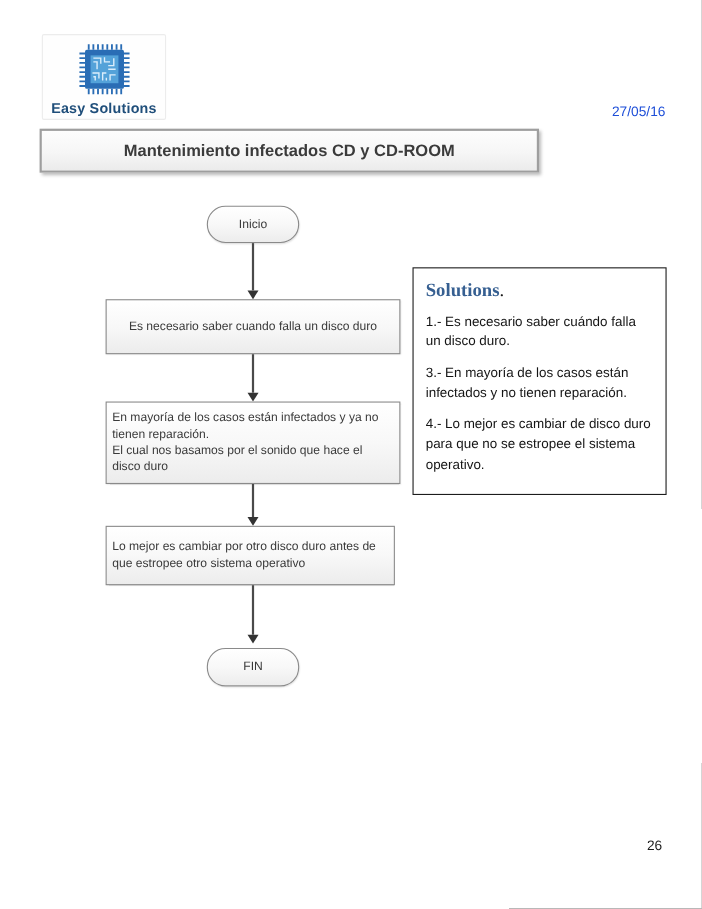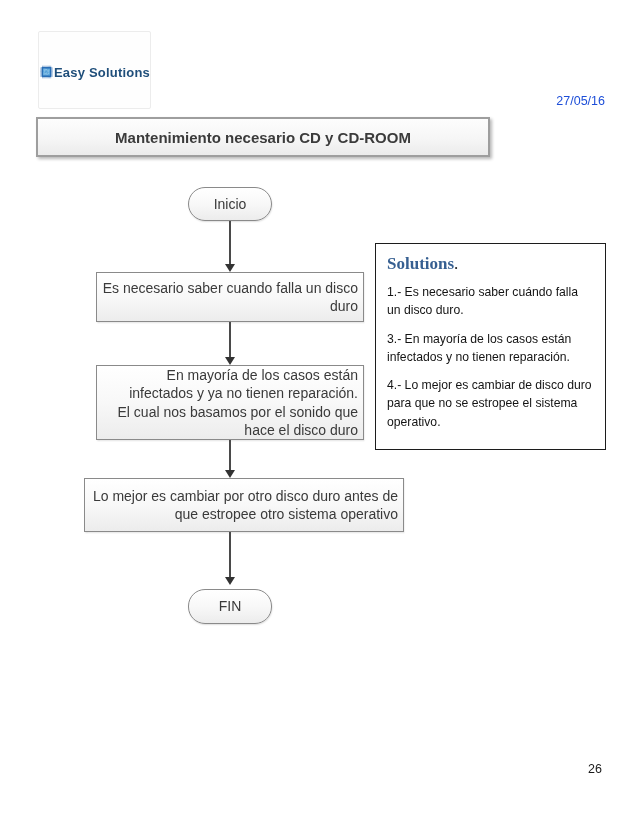--- a/index.html
+++ b/index.html
@@ -16,21 +16,21 @@
 
   
   .logo-block {
     position: absolute;
     left: 38px; top: 31px;
     width: 113px; height: 78px;
     border: 1px solid #ececec;
     border-radius: 2px;
     background: #fefefe;
     display: flex;
-    flex-direction: row;
+    flex-direction: column;
     align-items: center;
     justify-content: flex-start;
     padding-top: 4px;
   }
   .chip-icon { width: 54px; height: 54px; display: block; }
   .logo-label {
     margin-top: 1px;
     font-size: 13px;
     font-weight: bold;
     color: #1f4e7a;
@@ -63,23 +63,23 @@
   
   .flow-node {
     position: absolute;
     border: 1.4px solid #8a8a8a;
     background: linear-gradient(180deg, #ffffff 0%, #f8f8f8 50%, #ececec 100%);
     box-shadow: 0.5px 1px 1.5px rgba(0,0,0,0.13);
     display: flex;
     flex-direction: column;
     align-items: center;
     justify-content: center;
-    text-align: right;
+    text-align: left;
     color: #3a3a3a;
-    font-size: 14px;
+    font-size: 11px;
     line-height: 1.32;
   }
   .terminal { border-radius: 17px; }
   .process { padding: 2px 5px; }
   .flow-arrow {
     position: absolute;
     left: 223px;
     width: 14px;
     display: flex;
     flex-direction: column;
@@ -186,21 +186,21 @@
         <polyline points="44,32 36,32"></polyline>
         <polyline points="20,40 22,40 22,44"></polyline>
         <polyline points="34,44 34,41"></polyline>
       </g>
     </svg>
     <div class="logo-label">Easy Solutions</div>
   </div>
 
   <div class="doc-date">27/05/16</div>
 
-  <div class="title-banner">Mantenimiento necesario CD y CD-ROOM</div>
+  <div class="title-banner">Mantenimiento infectados CD y CD-ROOM</div>
 
   <div class="flow-node terminal" style="left:188px; top:187px; width:84px; height:34px;">Inicio</div>
 
   <div class="flow-arrow" style="top:221px; height:51px;">
     <span class="shaft"></span>
     <span class="head"></span>
   </div>
 
   <div class="flow-node process" style="left:96px; top:272px; width:268px; height:50px;">
     <div>Es necesario saber cuando falla un disco duro</div>
@@ -214,21 +214,21 @@
   <div class="flow-node process" style="left:96px; top:365px; width:268px; height:75px;">
     <div>En mayoría de los casos están infectados y ya no tienen reparación.</div>
     <div>El cual nos basamos por el sonido que hace el disco duro</div>
   </div>
 
   <div class="flow-arrow" style="top:440px; height:38px;">
     <span class="shaft"></span>
     <span class="head"></span>
   </div>
 
-  <div class="flow-node process" style="left:84px; top:478px; width:320px; height:54px;">
+  <div class="flow-node process" style="left:96px; top:478px; width:263px; height:54px;">
     <div>Lo mejor es cambiar por otro disco duro antes de que estropee otro sistema operativo</div>
   </div>
 
   <div class="flow-arrow" style="top:532px; height:53px;">
     <span class="shaft"></span>
     <span class="head"></span>
   </div>
 
   <div class="flow-node terminal" style="left:188px; top:589px; width:84px; height:35px;">FIN</div>
 

